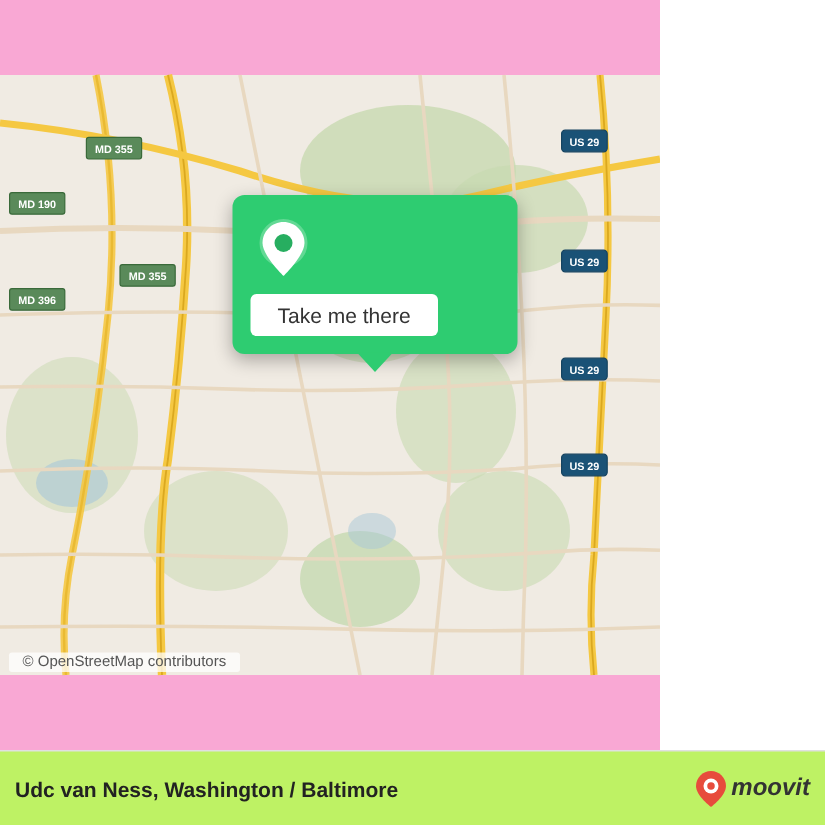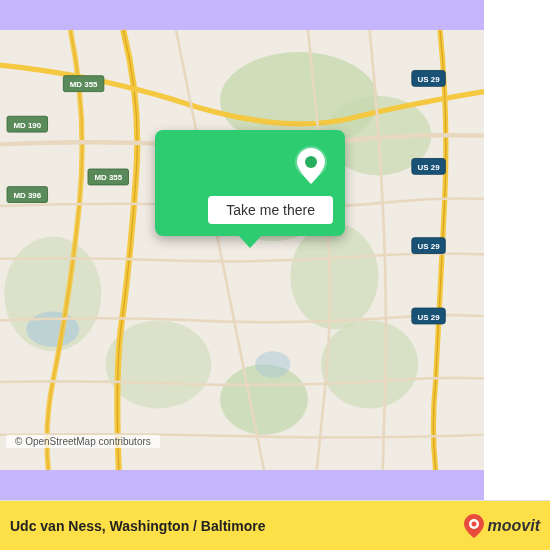--- a/index.html
+++ b/index.html
@@ -5,24 +5,24 @@
     * { margin: 0; padding: 0; box-sizing: border-box; }
     body {
       width: 550px;
       height: 550px;
       overflow: hidden;
       font-family: Arial, sans-serif;
       position: relative;
     }
 
     #map-container {
-      width: 484px;
+      width: 440px;
       height: 500px;
       position: relative;
-      background-color: #c4b5fd;
+      background-color: #f9a8d4;
       overflow: hidden;
     }
 
     
     #map-svg {
       width: 100%;
       height: 100%;
       position: absolute;
       top: 0; left: 0;
     }
@@ -30,21 +30,21 @@
     
     #popup-card {
       position: absolute;
       top: 130px;
       left: 155px;
       width: 190px;
       background: #2ecc71;
       border-radius: 8px;
       display: flex;
       flex-direction: column;
-      align-items: flex-end;
+      align-items: flex-start;
       padding: 14px 12px 12px;
       box-shadow: 0 4px 12px rgba(0,0,0,0.3);
     }
 
     #popup-card::after {
       content: '';
       position: absolute;
       bottom: -12px;
       left: 50%;
       transform: translateX(-50%);
@@ -70,21 +70,21 @@
       font-size: 14px;
       font-weight: 500;
       cursor: pointer;
       white-space: nowrap;
     }
 
     
     #bottom-bar {
       width: 550px;
       height: 50px;
-      background: #fde047;
+      background: #bef264;
       display: flex;
       align-items: center;
       justify-content: space-between;
       padding: 0 10px;
       border-top: 1px solid #e0e0e0;
     }
 
     #location-info {
       display: flex;
       flex-direction: column;

